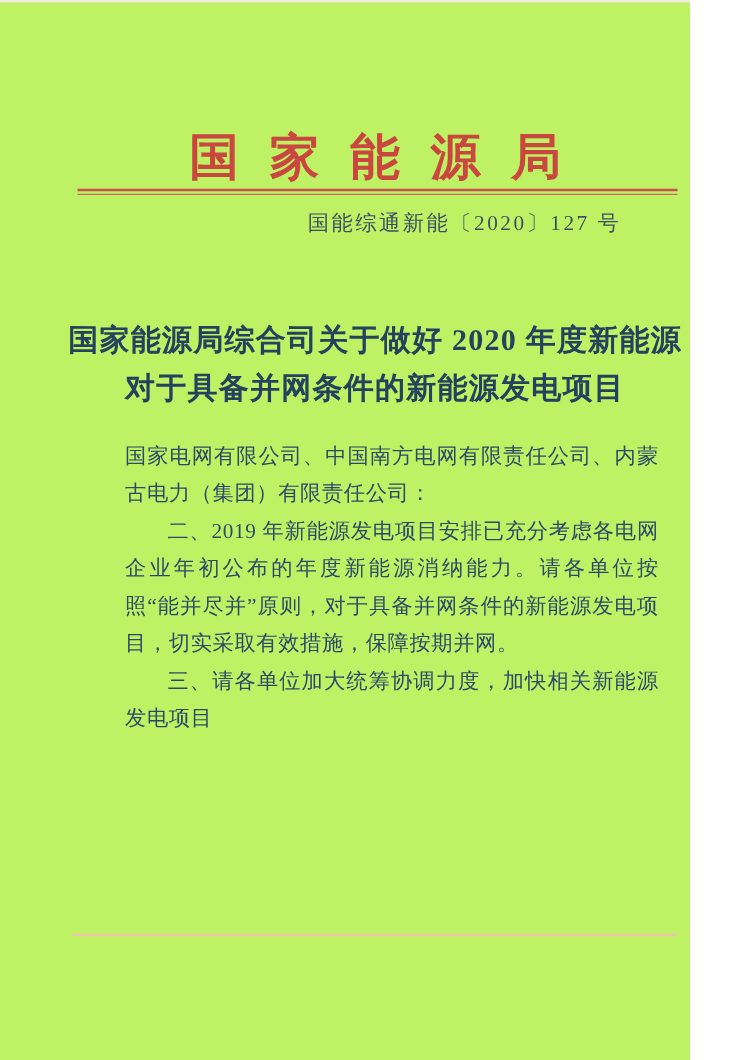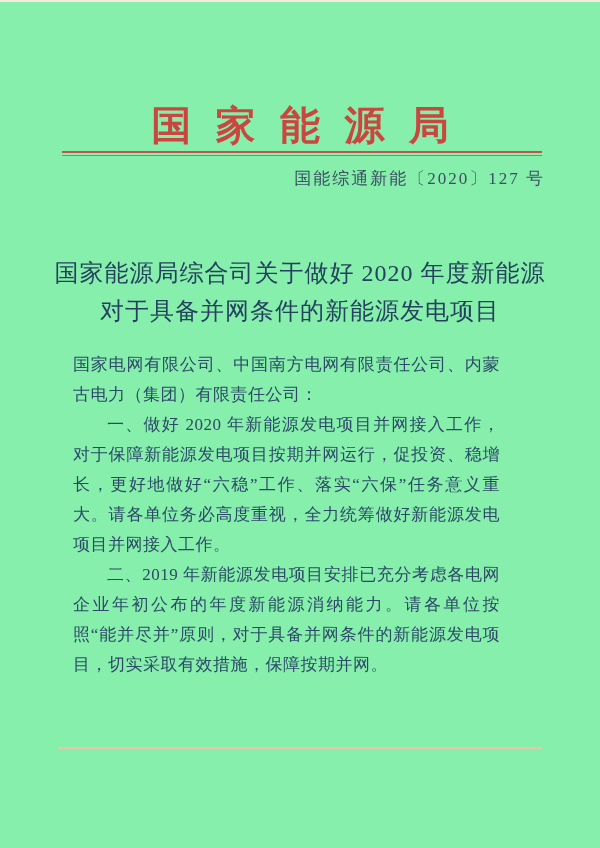--- a/index.html
+++ b/index.html
@@ -4,23 +4,23 @@
   <style>
     * { margin: 0; padding: 0; box-sizing: border-box; }
     html, body {
       width: 600px;
       height: 848px;
       background: #ffffff;
       font-family: "Liberation Serif", "DejaVu Serif", serif;
     }
     .page {
       position: relative;
-      width: 600px;
+      width: 552px;
       height: 848px;
-      background: #86efac;
+      background: #bef264;
       overflow: hidden;
     }
     .top-edge-line {
       position: absolute;
       top: 0;
       left: 0;
       width: 600px;
       height: 2px;
       background: #f3ecdb;
     }
@@ -58,28 +58,28 @@
       margin-left: 20px;
     }
     .doc-title {
       position: absolute;
       top: 254px;
       left: 0;
       width: 600px;
       text-align: center;
       color: #24425e;
       font-size: 24px;
-      font-weight: normal;
+      font-weight: bold;
       line-height: 38px;
       letter-spacing: 1px;
     }
     .doc-body {
       position: absolute;
       top: 350px;
-      left: 73px;
+      left: 100px;
       width: 427px;
       font-size: 17px;
       line-height: 30px;
       color: #2c4a68;
       text-align: justify;
       letter-spacing: 0.5px;
     }
     .doc-body p { margin: 0; }
     .doc-body p.indented { text-indent: 2em; }
     .fold-line {
@@ -105,19 +105,19 @@
 
   <div class="doc-number">国能综通新能〔2020〕127 号</div>
 
   <div class="doc-title">
     <div>国家能源局综合司关于做好 2020 年度新能源</div>
     <div>对于具备并网条件的新能源发电项目</div>
   </div>
 
   <div class="doc-body">
     <p>国家电网有限公司、中国南方电网有限责任公司、内蒙古电力（集团）有限责任公司：</p>
-    <p class="indented">一、做好 2020 年新能源发电项目并网接入工作，对于保障新能源发电项目按期并网运行，促投资、稳增长，更好地做好“六稳”工作、落实“六保”任务意义重大。请各单位务必高度重视，全力统筹做好新能源发电项目并网接入工作。</p>
     <p class="indented">二、2019 年新能源发电项目安排已充分考虑各电网企业年初公布的年度新能源消纳能力。请各单位按照“能并尽并”原则，对于具备并网条件的新能源发电项目，切实采取有效措施，保障按期并网。</p>
+    <p class="indented">三、请各单位加大统筹协调力度，加快相关新能源发电项目</p>
   </div>
 
   <div class="fold-line"></div>
 
 </div>
 
 </body></html>

